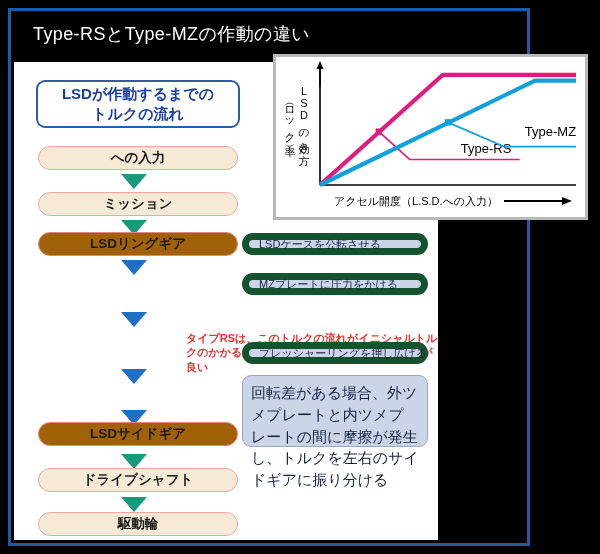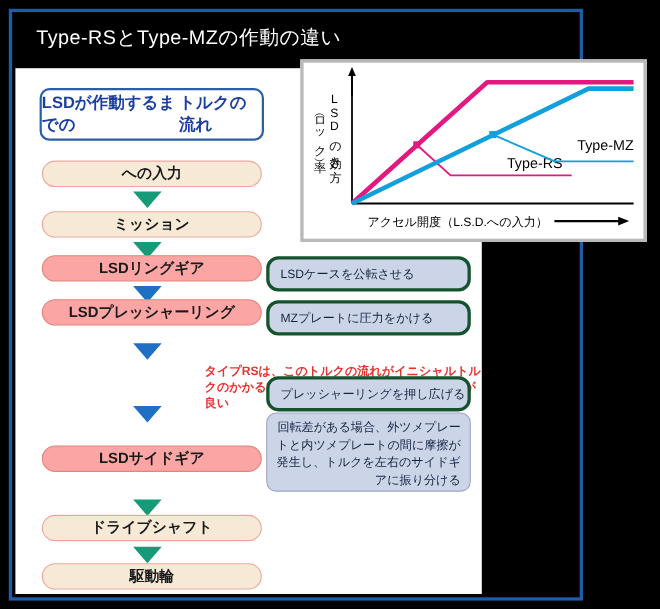--- a/index.html
+++ b/index.html
@@ -42,54 +42,53 @@
     position:absolute;left:273px;top:54px;width:315px;height:166px;
     background:#ffffff;border:3px solid #b9b9b9;box-sizing:border-box;
     overflow:hidden;
   }
   .chart-inner{position:absolute;inset:0;}
 
   
   .flow-heading{
     position:absolute;left:36px;top:80px;width:204px;height:48px;
     border:2px solid #2a5fa8;border-radius:9px;background:#ffffff;
-    display:flex;align-items:center;justify-content:center;
+    display:flex;flex-direction:column;align-items:center;justify-content:center;
     color:#1b3fa0;font-weight:bold;font-size:15px;line-height:1.35;
     box-sizing:border-box;
   }
 
   
   .node{
     position:absolute;height:24px;width:200px;left:38px;
     border-radius:13px;box-sizing:border-box;
     display:flex;align-items:center;justify-content:center;
     font-weight:bold;font-size:13.5px;color:#1a1a1a;
     border:1.5px solid #e08f86;
   }
   .node.beige{background:#f6ead7;border-color:#eda79e;}
-  .node.salmon{background:#fca5a5;border-color:#e2857a;}
+  .node.salmon{background:#a16207;border-color:#e2857a;}
 
   
   .arrow{position:absolute;left:121px;width:0;height:0;
     border-left:13px solid transparent;border-right:13px solid transparent;}
   .arrow.green{border-top:15px solid #169b78;}
   .arrow.blue{border-top:15px solid #1f6fc4;}
 
   
   .anno{
-    position:absolute;height:32px;
-    background:#ccd4e8;border:3px solid #14532d;border-radius:11px;
+    position:absolute;height:22px;
+    background:#ccd4e8;border:7px solid #14532d;border-radius:11px;
     display:flex;align-items:center;padding:0 10px;box-sizing:border-box;
     font-size:11px;color:#15233f;white-space:nowrap;
   }
   .anno-box{
     position:absolute;background:#ccd4e8;border:1px solid #9aa7c4;border-radius:9px;
-    padding:6px 8px;box-sizing:border-box;font-size:11px;color:#15233f;
+    padding:6px 8px;box-sizing:border-box;font-size:15px;color:#15233f;
     line-height:1.45;
-    text-align:right;
   }
   .red-note{
     position:absolute;color:#e8322e;font-weight:bold;font-size:11px;
     line-height:1.3;white-space:pre-line;margin-top:36px;
   }
 
   
   .ax-label{font-size:11px;fill:#000;font-family:"Liberation Sans","DejaVu Sans",sans-serif;}
   .series-label{font-size:13px;fill:#000;font-family:"Liberation Sans","DejaVu Sans",sans-serif;}
   .vstack{
@@ -120,28 +119,27 @@
 
   <div class="node beige" style="top:146px">への入力</div>
   <div class="arrow green" style="top:174px"></div>
 
   <div class="node beige" style="top:192px">ミッション</div>
   <div class="arrow green" style="top:220px"></div>
 
   <div class="node salmon" style="top:232px">LSDリングギア</div>
   <div class="arrow blue" style="top:260px"></div>
 
-  <div class="node salmon" style="top:272px">LSDプレッシャーリング</div>
   <div class="arrow blue" style="top:312px"></div>
 
   <div class="arrow blue" style="top:369px"></div>
 
   <div class="arrow blue" style="top:410px"></div>
 
-  <div class="node salmon" style="top:405px">LSDサイドギア</div>
+  <div class="node salmon" style="top:422px">LSDサイドギア</div>
   <div class="arrow green" style="top:454px"></div>
 
   <div class="node beige" style="top:468px">ドライブシャフト</div>
   <div class="arrow green" style="top:497px"></div>
 
   <div class="node beige" style="top:512px">駆動輪</div>
 
   <div class="anno" style="left:242px;top:233px;width:186px">LSDケースを公転させる</div>
 
   <div class="anno" style="left:242px;top:273px;width:186px">MZプレートに圧力をかける</div>

